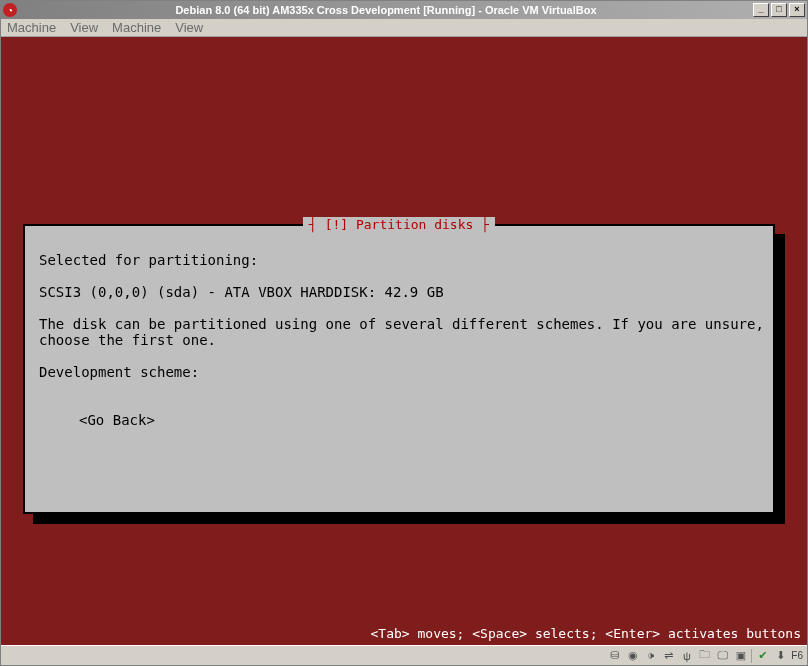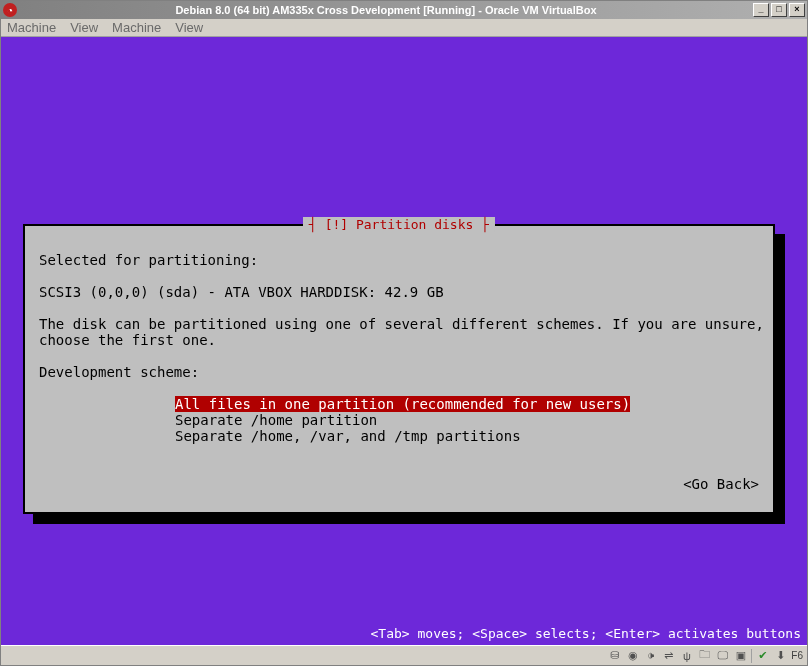--- a/index.html
+++ b/index.html
@@ -66,21 +66,21 @@
     color: #6a6a6a;
     display: flex;
     align-items: center;
     padding: 0 6px;
     border-bottom: 1px solid #a0a0a0;
   }
   .menubar span { margin-right: 14px; }
   
   .vm-viewport {
     flex: 1;
-    background: #6d28d9;
+    background: #7f1d1d;
     position: relative;
     color: #bfbfbf;
     font-family: "DejaVu Sans Mono", "Courier New", monospace;
   }
   
   .dialog-shadow {
     position: absolute;
     background: #000;
     left: 32px;
     top: 197px;
@@ -109,21 +109,21 @@
     white-space: nowrap;
   }
   .dialog-inner {
     font-size: 14px;
     line-height: 16px;
     white-space: pre;
   }
   .option-list { margin-left: 136px; margin-top: 16px; }
   .option { white-space: pre; }
   .option.selected { background: #b00000; color: #fff; display: inline; }
-  .go-back { margin-top: 32px; margin-left: 40px; text-align: right; }
+  .go-back { margin-top: 32px; margin-left: 40px; }
   
   .hint-bar {
     position: absolute;
     bottom: 0;
     left: 0;
     right: 0;
     padding: 2px 6px 4px 6px;
     color: #ffffff;
     font-size: 13px;
     text-align: right;
@@ -185,23 +185,21 @@
       <div class="dialog-title-wrap">┤ <span>[!] Partition disks</span> ├</div>
       <div class="dialog-inner">
 <span>Selected for partitioning:</span>
 
 <span>SCSI3 (0,0,0) (sda) - ATA VBOX HARDDISK: 42.9 GB</span>
 
 <span>The disk can be partitioned using one of several different schemes. If you are unsure,
 choose the first one.</span>
 
 <span>Development scheme:</span>
-<div class="option-list"><span class="option selected">All files in one partition (recommended for new users)</span>
-<span class="option">Separate /home partition</span>
-<span class="option">Separate /home, /var, and /tmp partitions</span></div><div class="go-back"><span>&lt;Go Back&gt;</span></div></div>
+<div class="go-back"><span>&lt;Go Back&gt;</span></div></div>
     </div>
 
     <div class="hint-bar">&lt;Tab&gt; moves; &lt;Space&gt; selects; &lt;Enter&gt; activates buttons</div>
   </div>
 
   <div class="statusbar">
     <span class="st-icon">⛁</span>
     <span class="st-icon">◉</span>
     <span class="st-icon">🕩</span>
     <span class="st-icon">⇌</span>

